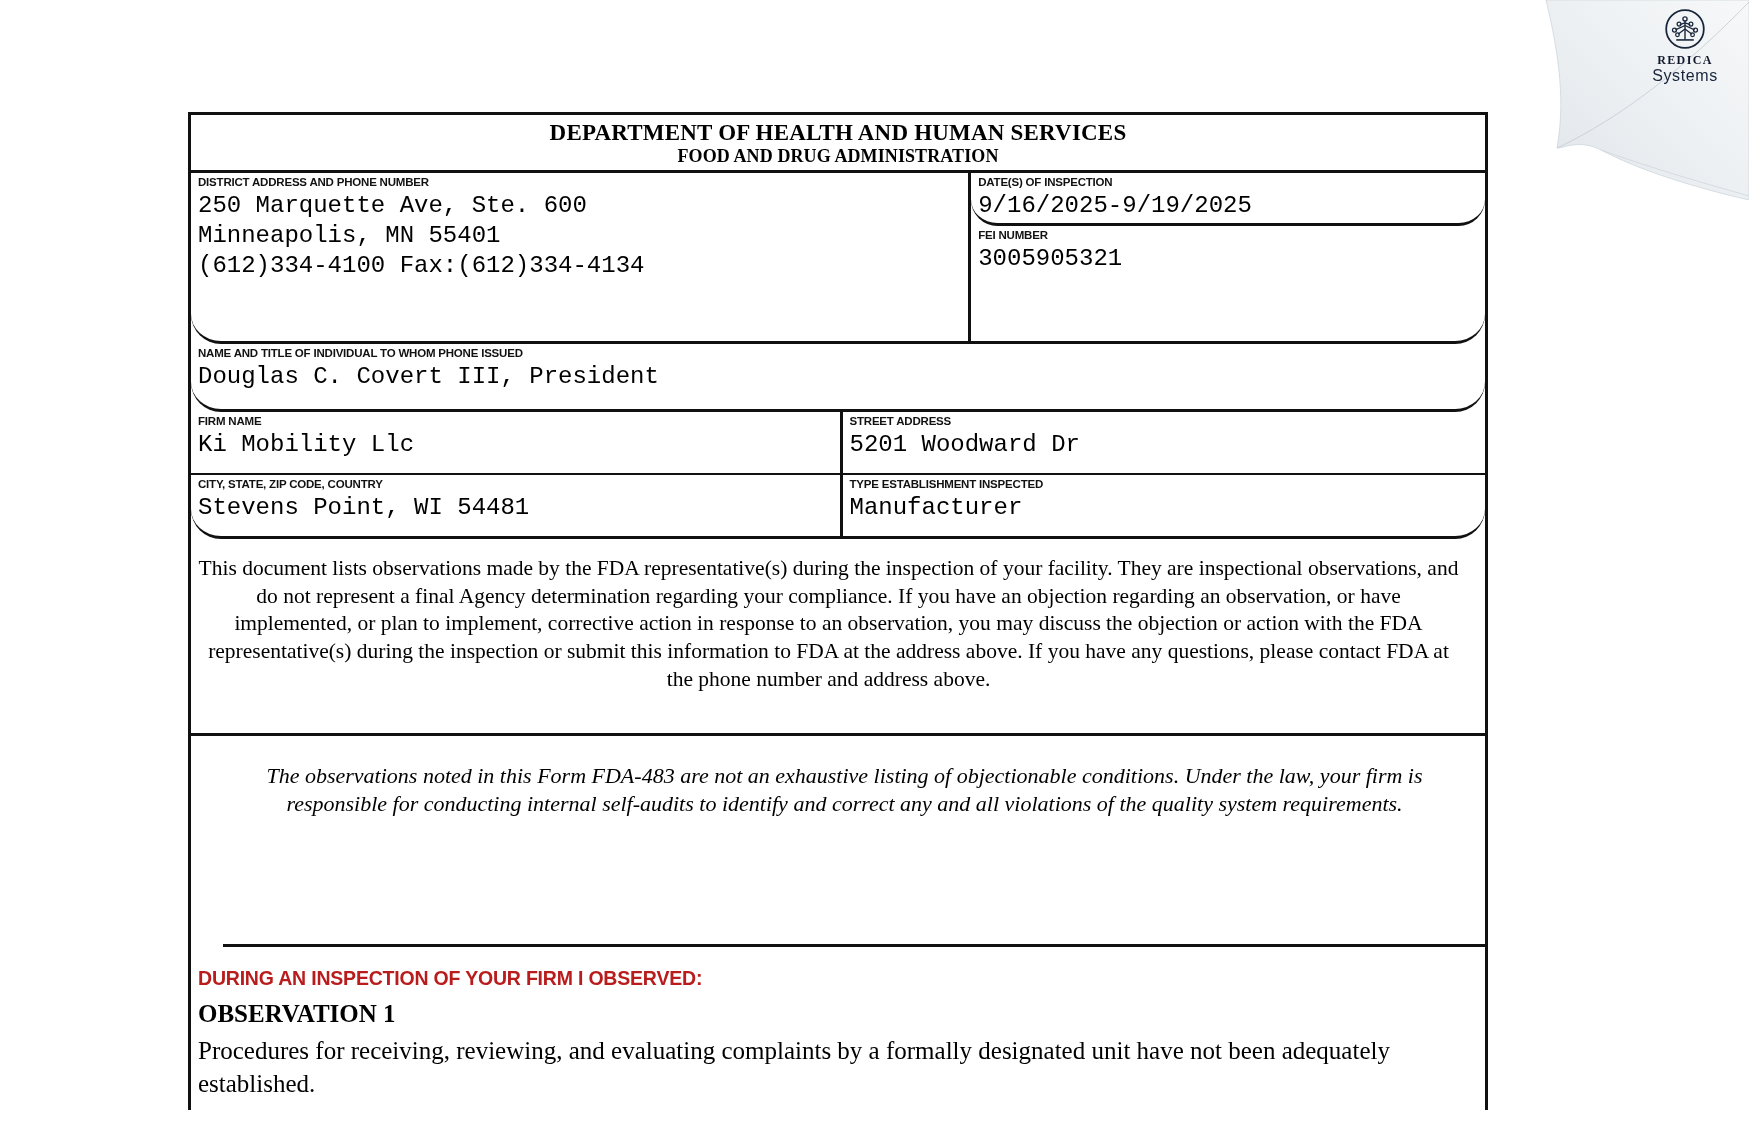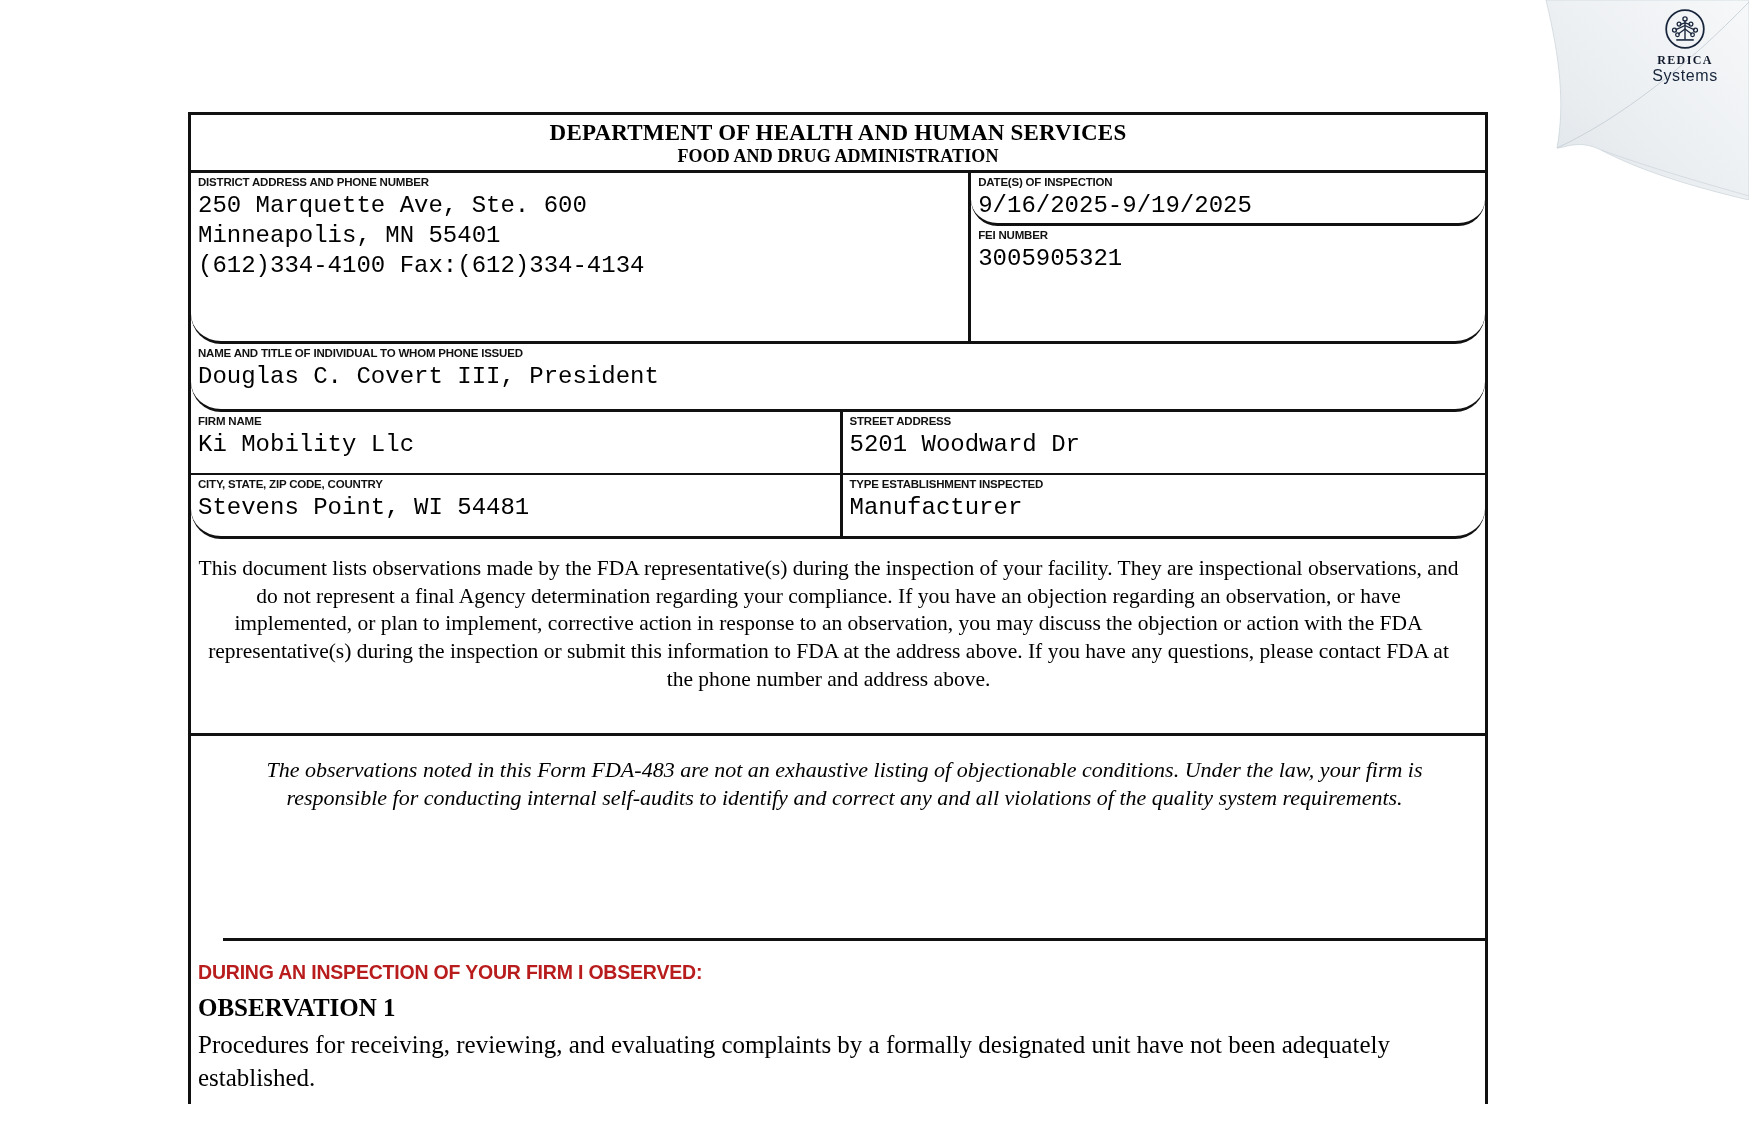--- a/index.html
+++ b/index.html
@@ -161,21 +161,21 @@
     color: #000;
     margin: 0;
     text-align: center;
   }
   .para-italic {
     font-style: italic;
     font-size: 22px;
   }
 
   #intro-block { min-height: 160px; }
-  #italic-block { min-height: 148px; padding-top: 20px; padding-bottom: 34px; margin-left: 32px;}
+  #italic-block { min-height: 148px; padding-top: 26px; padding-bottom: 34px; margin-left: 32px;}
 
   #observed-block {
     padding: 20px 26px 10px 7px;
   }
   .observed-head {
     font-family: "Liberation Sans", sans-serif;
     font-weight: 700;
     font-size: 19.5px;
     letter-spacing: -0.2px;
     color: #b91c1c;

